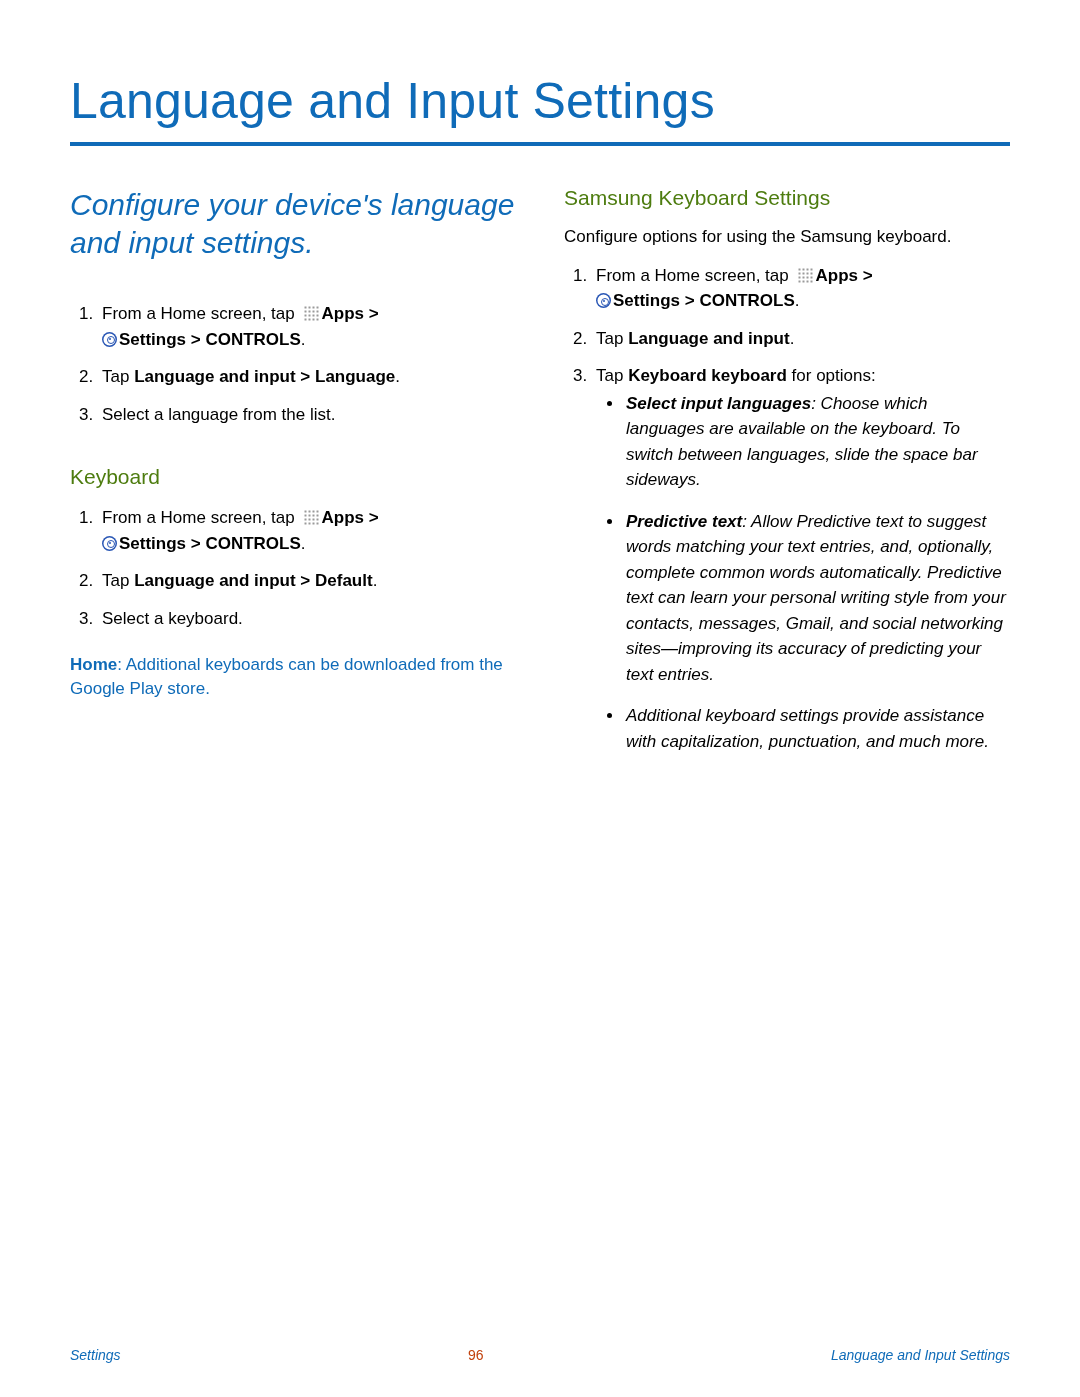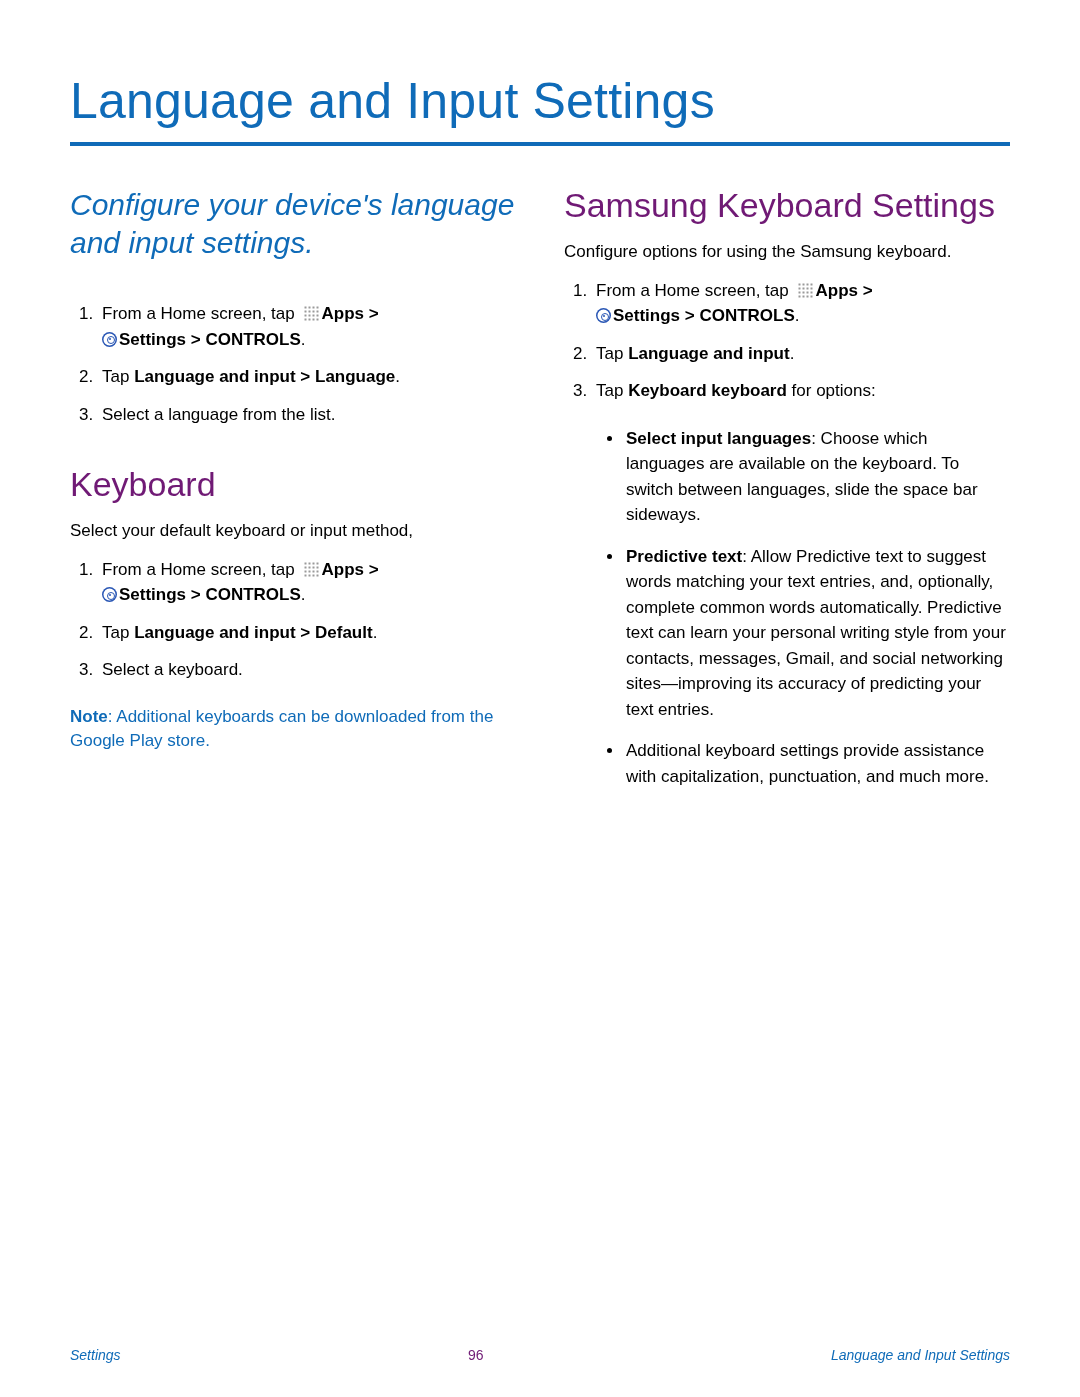--- a/index.html
+++ b/index.html
@@ -32,23 +32,23 @@
     min-width: 0;
   }
   .intro {
     font-size: 30px;
     font-style: italic;
     color: #0f6bb8;
     line-height: 1.25;
     margin-bottom: 40px;
   }
   .section-h {
-    font-size: 34px;
+    font-size: 21px;
     font-weight: 400;
-    color: #701a75;
+    color: #4d7c0f;
     margin-bottom: 16px;
   }
   .body-text {
     font-size: 17px;
     line-height: 1.35;
     margin-bottom: 14px;
   }
   ol.step-list {
     list-style: decimal;
     padding-left: 28px;
@@ -56,21 +56,22 @@
   }
   ol.step-list > li {
     font-size: 17px;
     line-height: 1.5;
     margin-bottom: 12px;
     padding-left: 4px;
   }
   ul.bullet-list {
     list-style: disc;
     padding-left: 28px;
-    margin-top: 22px;
+    margin-top: 2px;
+    font-style: italic;
   }
   ul.bullet-list > li {
     font-size: 17px;
     line-height: 1.5;
     margin-bottom: 16px;
     padding-left: 2px;
   }
   .b { font-weight: 700; }
   .note {
     font-size: 17px;
@@ -124,21 +125,21 @@
   .footer {
     position: absolute;
     left: 70px; right: 70px;
     bottom: 34px;
     display: flex;
     justify-content: space-between;
     font-size: 14px;
     font-style: italic;
     color: #0f6bb8;
   }
-  .footer .center { font-style: normal; color: #701a75; text-align: right; }
+  .footer .center { font-style: normal; color: #c2410c; text-align: right; }
 </style>
 </head>
 <body>
 
 <h1 class="page-title">Language and Input Settings</h1>
 <hr class="title-rule">
 
 <div class="columns">
 
   <div class="col">
@@ -150,34 +151,33 @@
         <span>From a Home screen, tap </span><span class="apps-icon"></span><span class="b">Apps</span><span class="b"> &gt;</span><br>
         <span class="settings-icon"></span><span class="b">Settings</span><span class="b"> &gt; CONTROLS</span><span>.</span>
       </li>
       <li>
         <span>Tap </span><span class="b">Language and input &gt; Language</span><span>.</span>
       </li>
       <li>Select a language from the list.</li>
     </ol>
 
     <h2 class="section-h section-gap">Keyboard</h2>
-    <p class="body-text">Select your default keyboard or input method,</p>
     <ol class="step-list">
       <li>
         <span>From a Home screen, tap </span><span class="apps-icon"></span><span class="b">Apps</span><span class="b"> &gt;</span><br>
         <span class="settings-icon"></span><span class="b">Settings</span><span class="b"> &gt; CONTROLS</span><span>.</span>
       </li>
       <li>
         <span>Tap </span><span class="b">Language and input &gt; Default</span><span>.</span>
       </li>
       <li>Select a keyboard.</li>
     </ol>
 
     <p class="note">
-      <span class="label">Note</span><span>: Additional keyboards can be downloaded from the Google Play store.</span>
+      <span class="label">Home</span><span>: Additional keyboards can be downloaded from the Google Play store.</span>
     </p>
 
   </div>
 
   <div class="col">
 
     <h2 class="section-h">Samsung Keyboard Settings</h2>
     <p class="body-text">Configure options for using the Samsung keyboard.</p>
     <ol class="step-list">
       <li>

